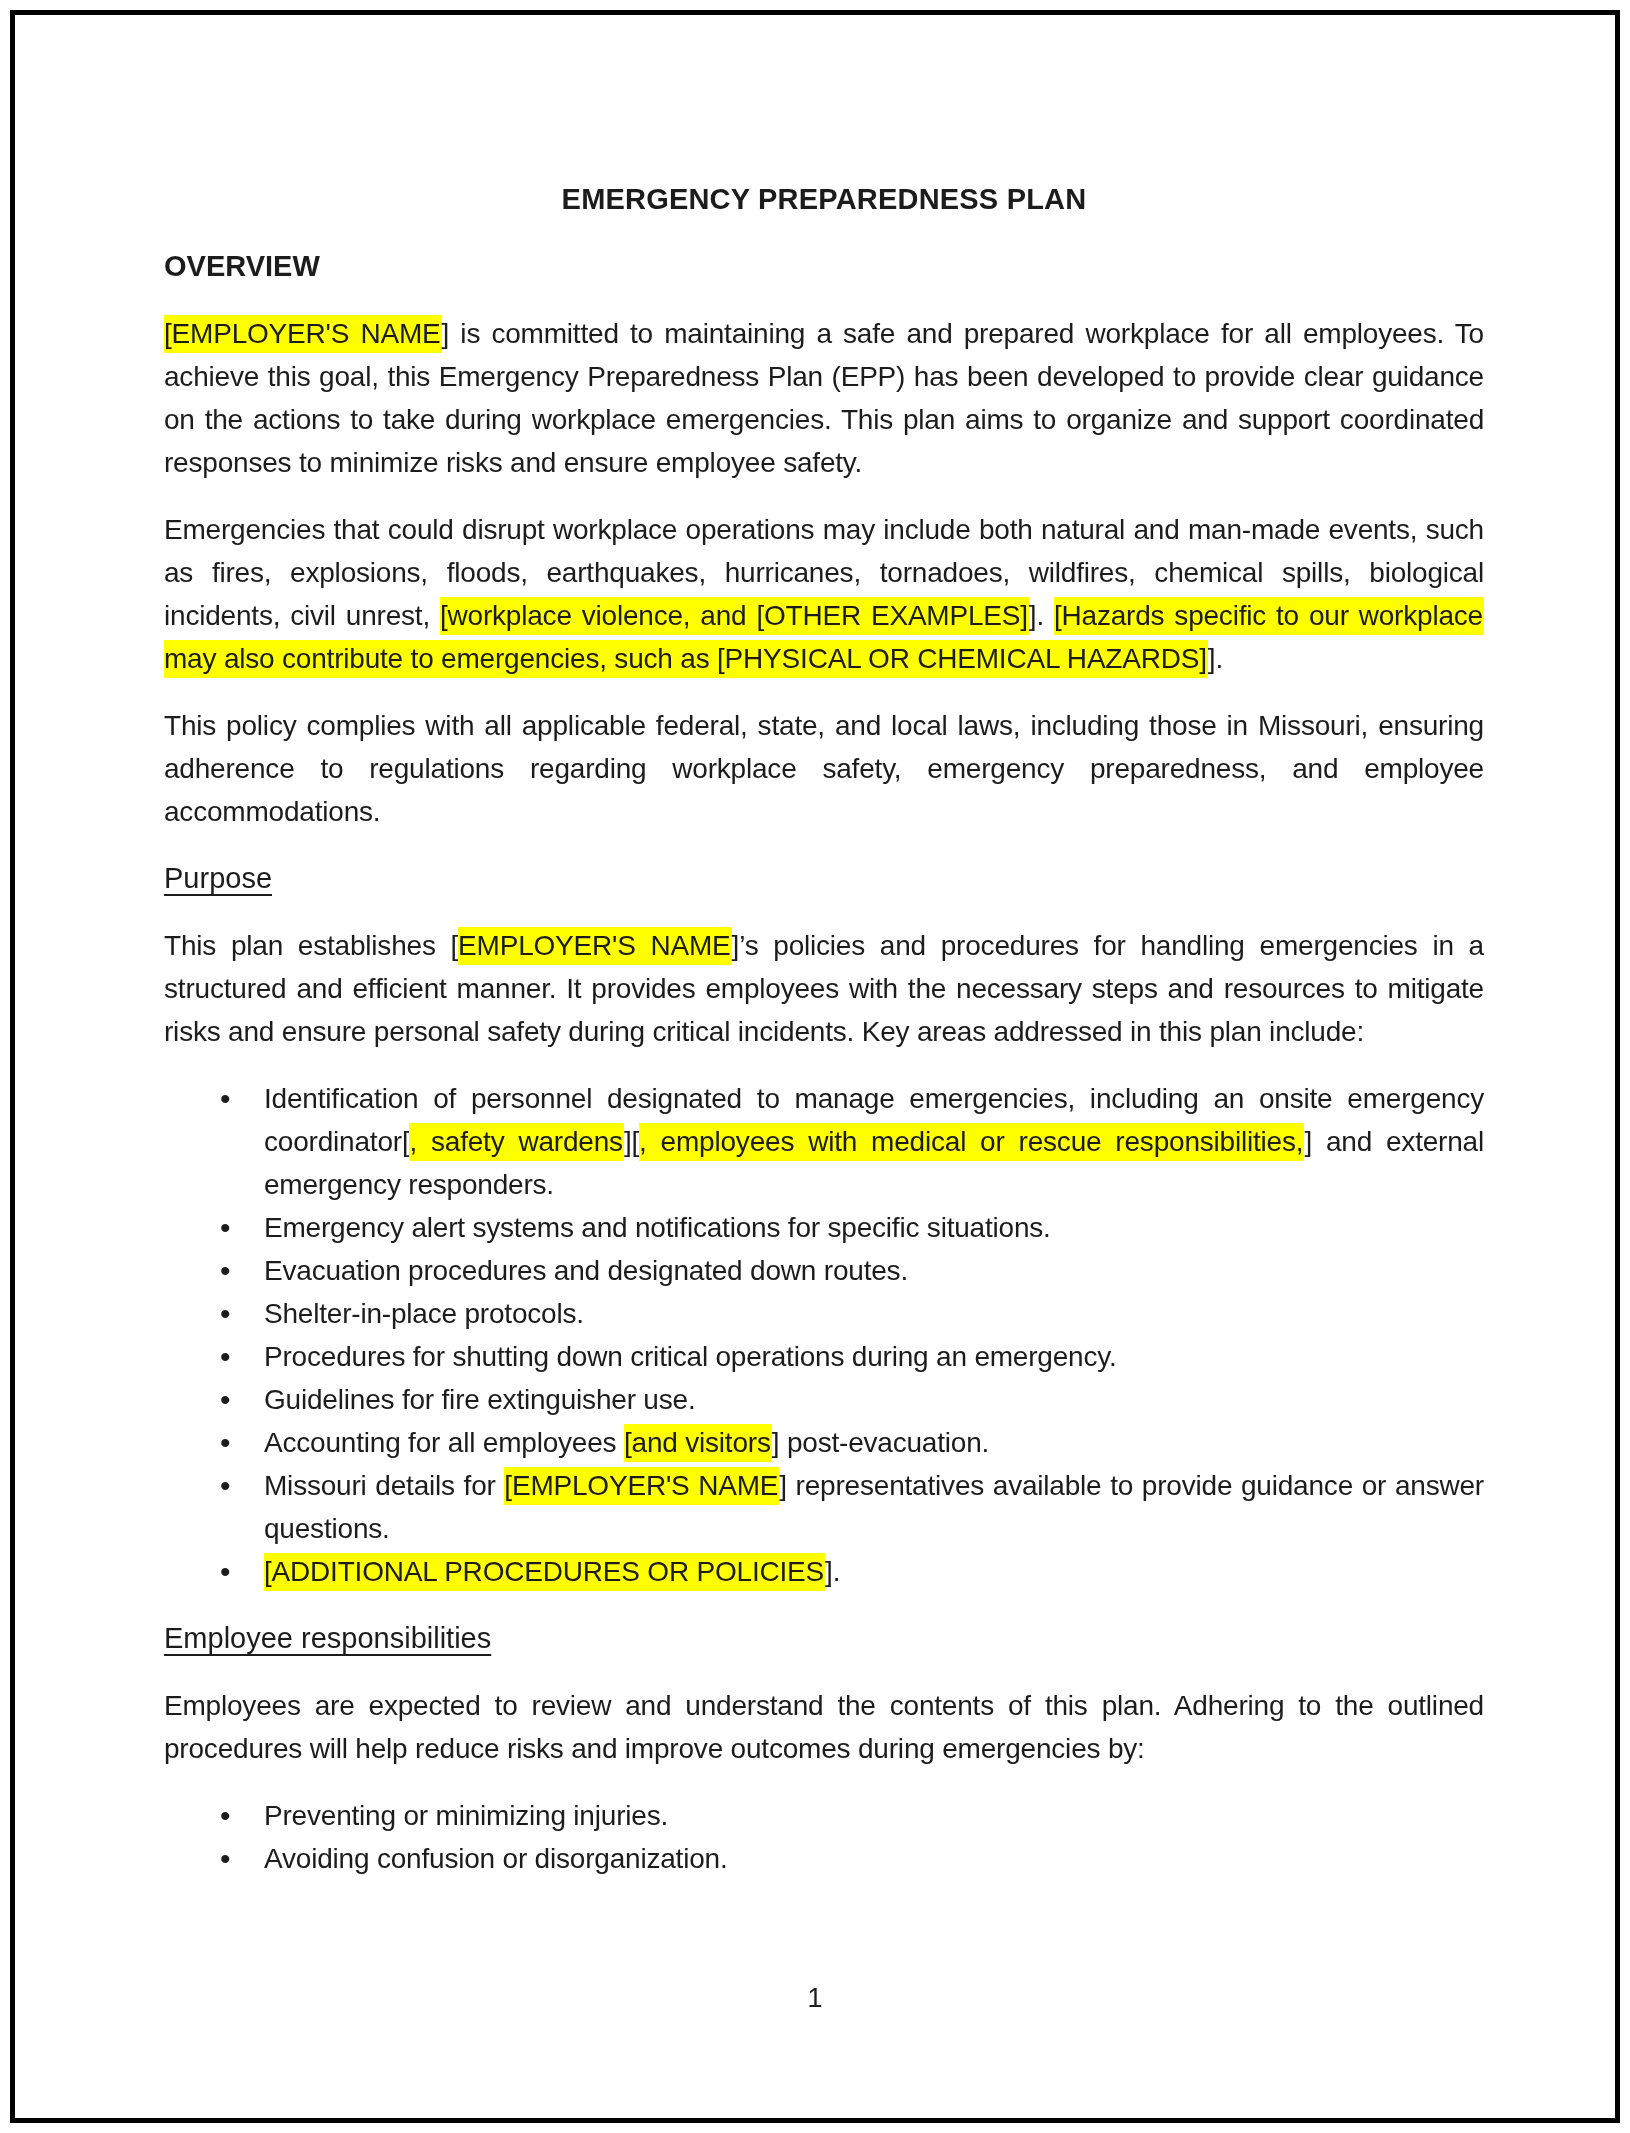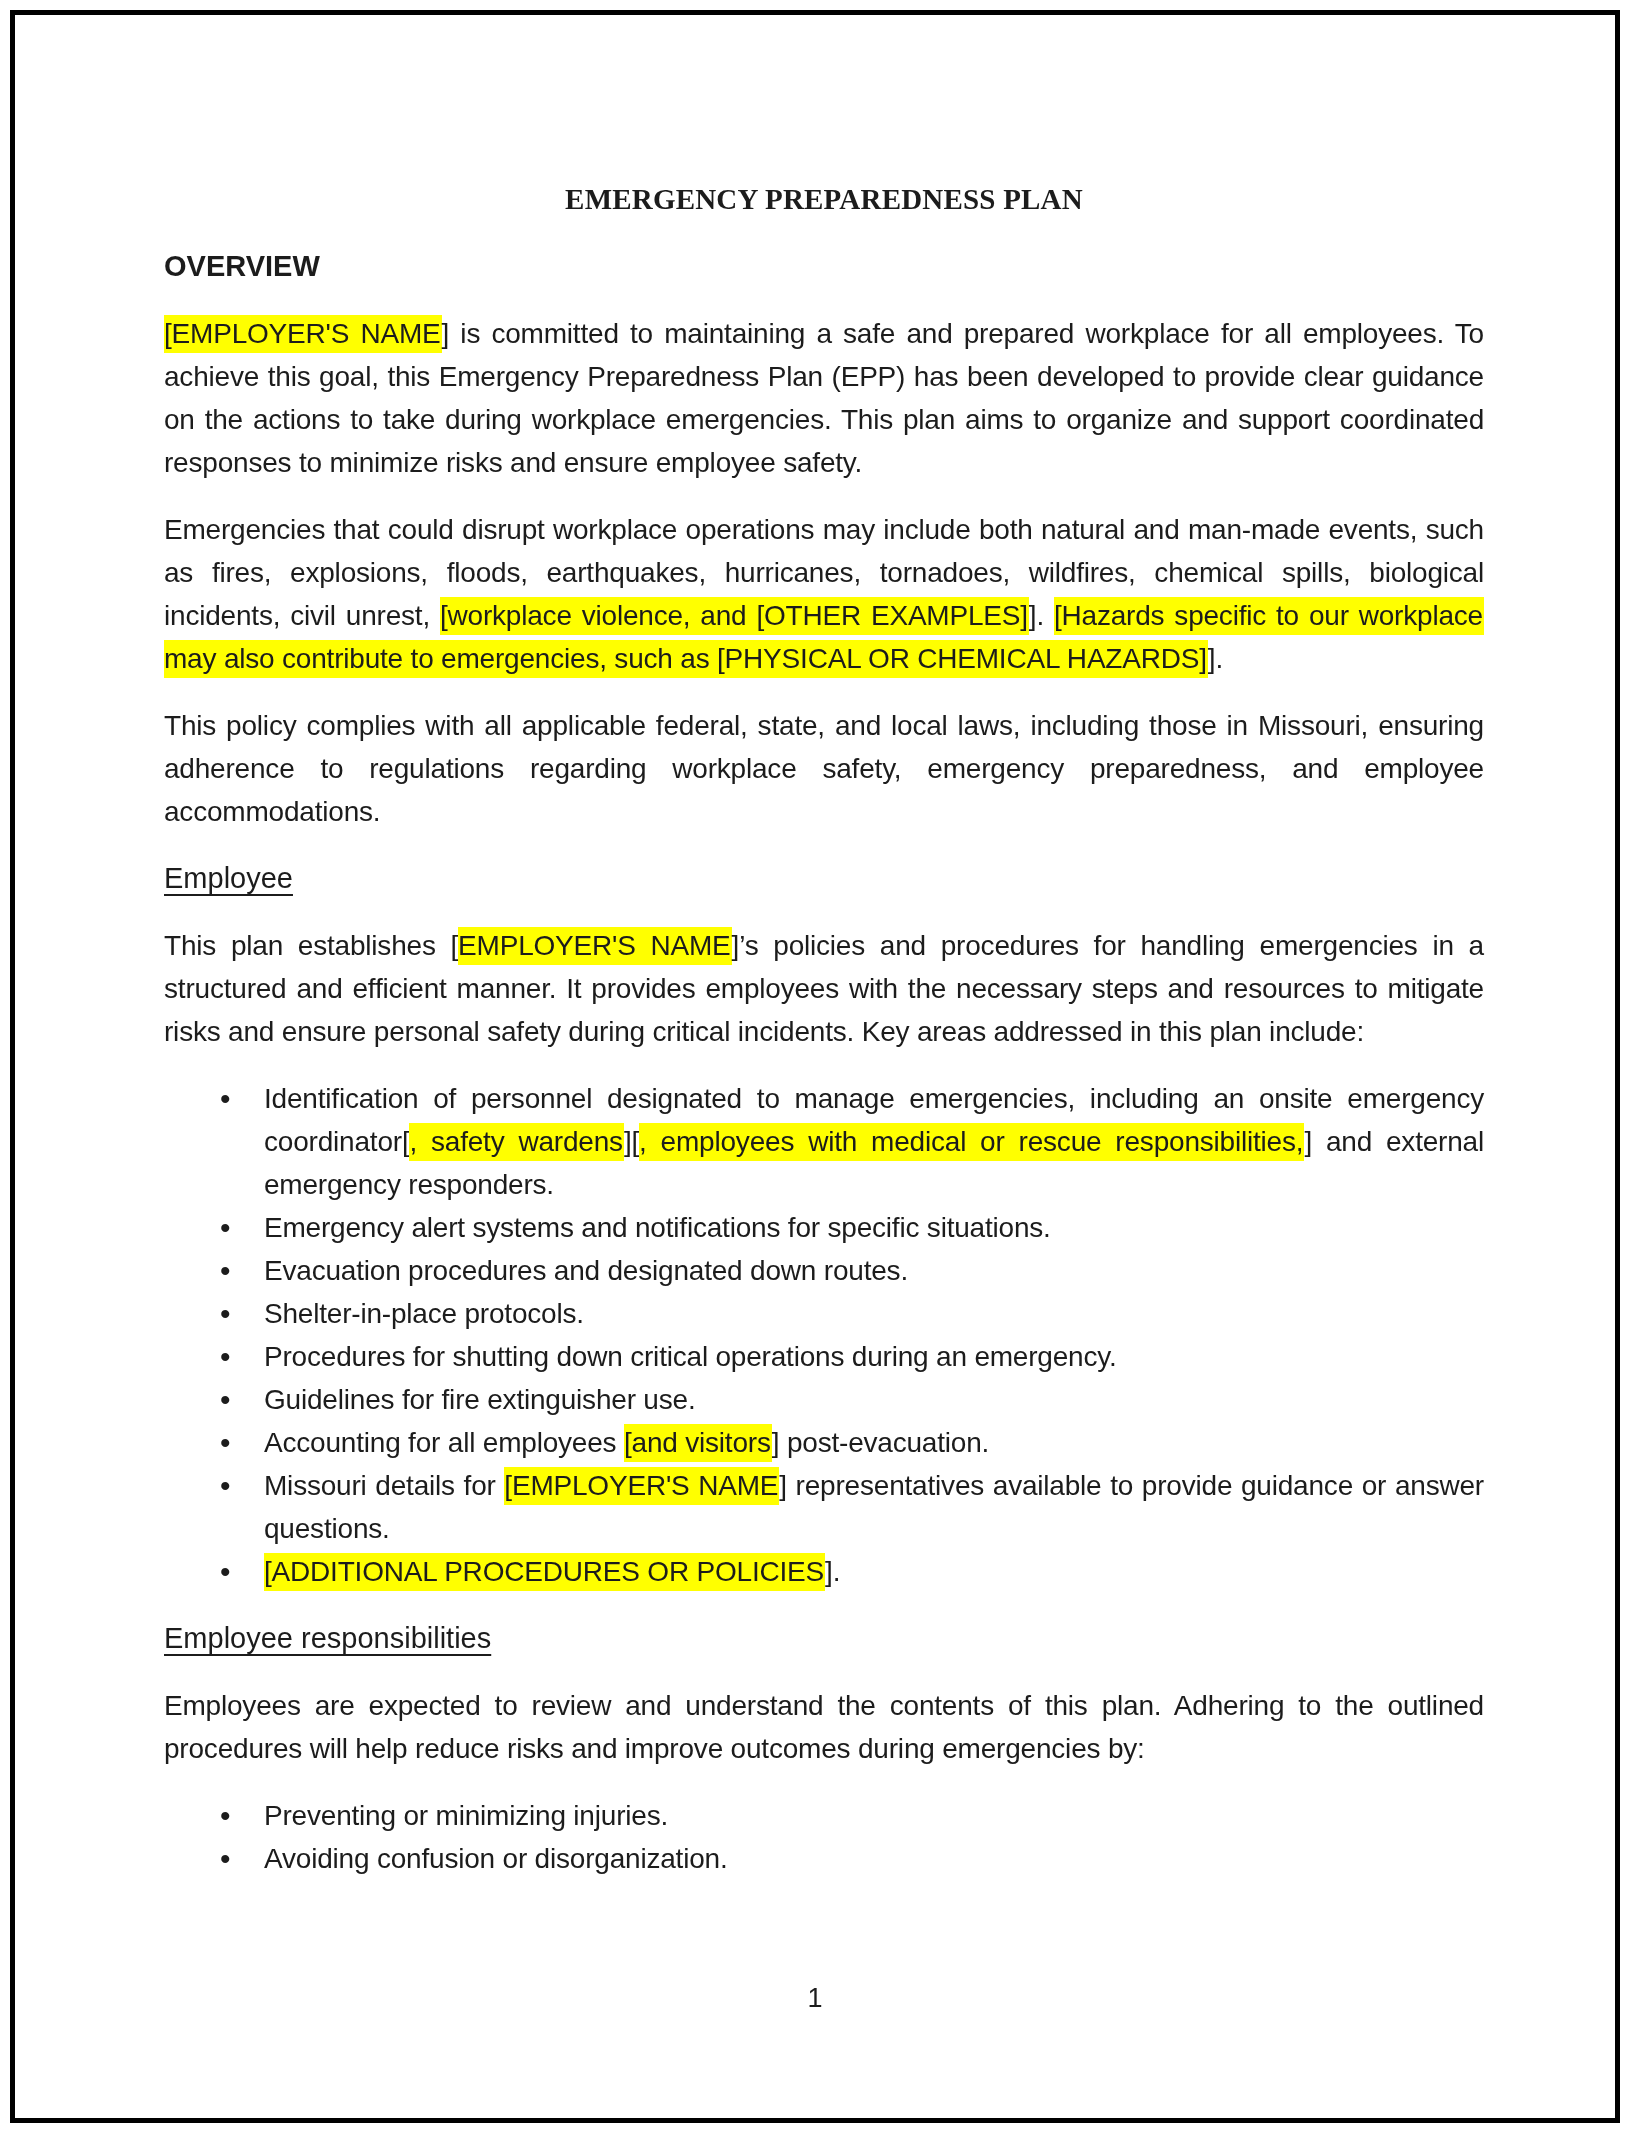--- a/index.html
+++ b/index.html
@@ -24,21 +24,20 @@
     border: 5px solid #000000;
     pointer-events: none;
   }
   h1.doc-title {
     font-size: 29px;
     line-height: 43px;
     font-weight: bold;
     text-align: center;
     margin: 0 0 24px 0;
     letter-spacing: 0.2px;
-    font-family: Liberation Serif, serif;
   }
   h2.section-heading {
     font-size: 29px;
     line-height: 43px;
     font-weight: bold;
     margin: 0 0 24px 0;
   }
   h2.section-heading.underlined {
     font-weight: 400;
     text-decoration: underline;
@@ -96,21 +95,21 @@
   <h1 class="doc-title">EMERGENCY PREPAREDNESS PLAN</h1>
 
   <h2 class="section-heading">OVERVIEW</h2>
 
   <p class="body-text"><span class="hl">[EMPLOYER'S NAME</span><span>] is committed to maintaining a safe and prepared workplace for all employees. To achieve this goal, this Emergency Preparedness Plan (EPP) has been developed to provide clear guidance on the actions to take during workplace emergencies. This plan aims to organize and support coordinated responses to minimize risks and ensure employee safety.</span></p>
 
   <p class="body-text"><span>Emergencies that could disrupt workplace operations may include both natural and man-made events, such as fires, explosions, floods, earthquakes, hurricanes, tornadoes, wildfires, chemical spills, biological incidents, civil unrest, </span><span class="hl">[workplace violence, and [OTHER EXAMPLES]</span><span>]. </span><span class="hl">[Hazards specific to our workplace may also contribute to emergencies, such as [PHYSICAL OR CHEMICAL HAZARDS]</span><span>].</span></p>
 
   <p class="body-text"><span>This policy complies with all applicable federal, state, and local laws, including those in Missouri, ensuring adherence to regulations regarding workplace safety, emergency preparedness, and employee accommodations.</span></p>
 
-  <h2 class="section-heading underlined">Employee</h2>
+  <h2 class="section-heading underlined">Purpose</h2>
 
   <p class="body-text"><span>This plan establishes [</span><span class="hl">EMPLOYER'S NAME</span><span>]’s policies and procedures for handling emergencies in a structured and efficient manner. It provides employees with the necessary steps and resources to mitigate risks and ensure personal safety during critical incidents. Key areas addressed in this plan include:</span></p>
 
   <ul class="doc-list">
     <li><span>Identification of personnel designated to manage emergencies, including an onsite emergency coordinator[</span><span class="hl">, safety wardens</span><span>][</span><span class="hl">, employees with medical or rescue responsibilities,</span><span>] and external emergency responders.</span></li>
     <li><span>Emergency alert systems and notifications for specific situations.</span></li>
     <li><span>Evacuation procedures and designated down routes.</span></li>
     <li><span>Shelter-in-place protocols.</span></li>
     <li><span>Procedures for shutting down critical operations during an emergency.</span></li>
     <li><span>Guidelines for fire extinguisher use.</span></li>

